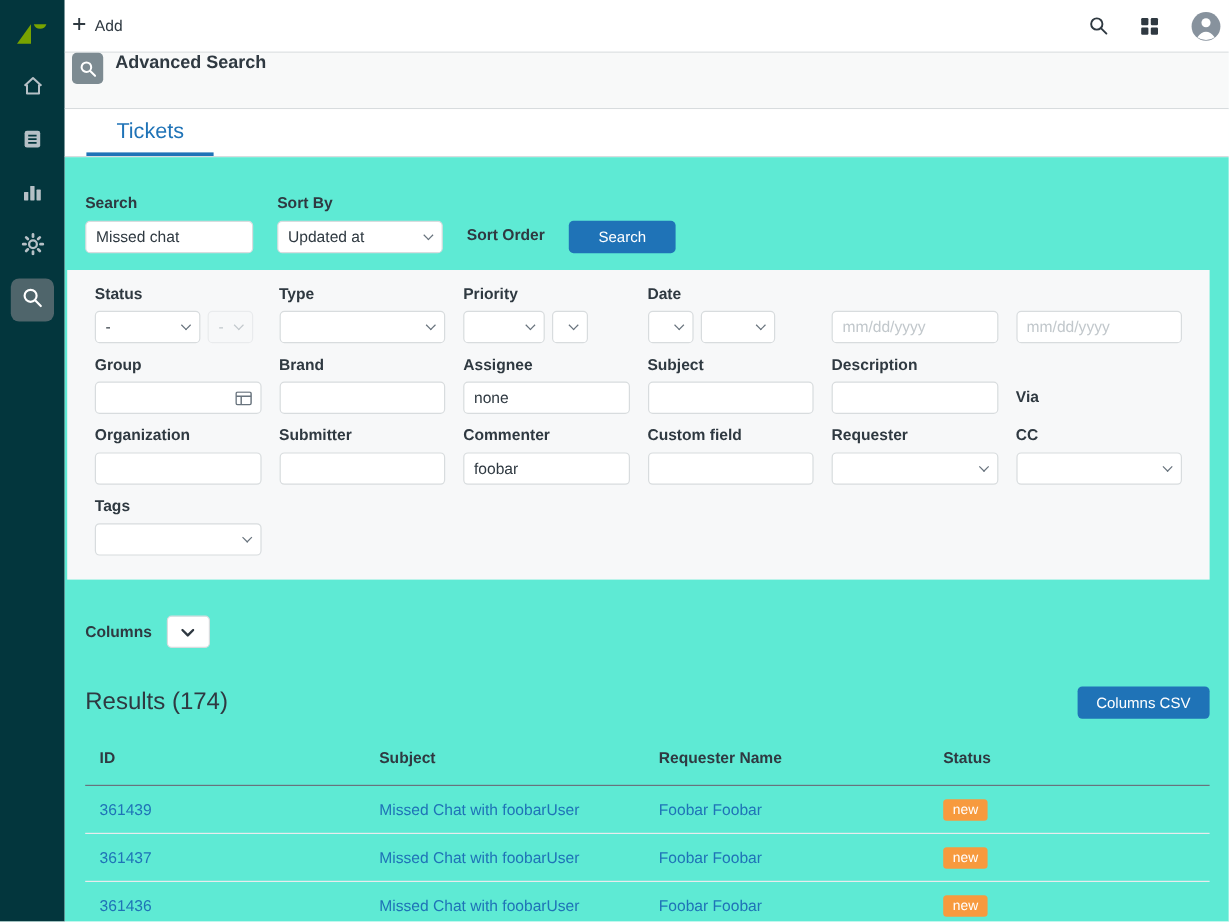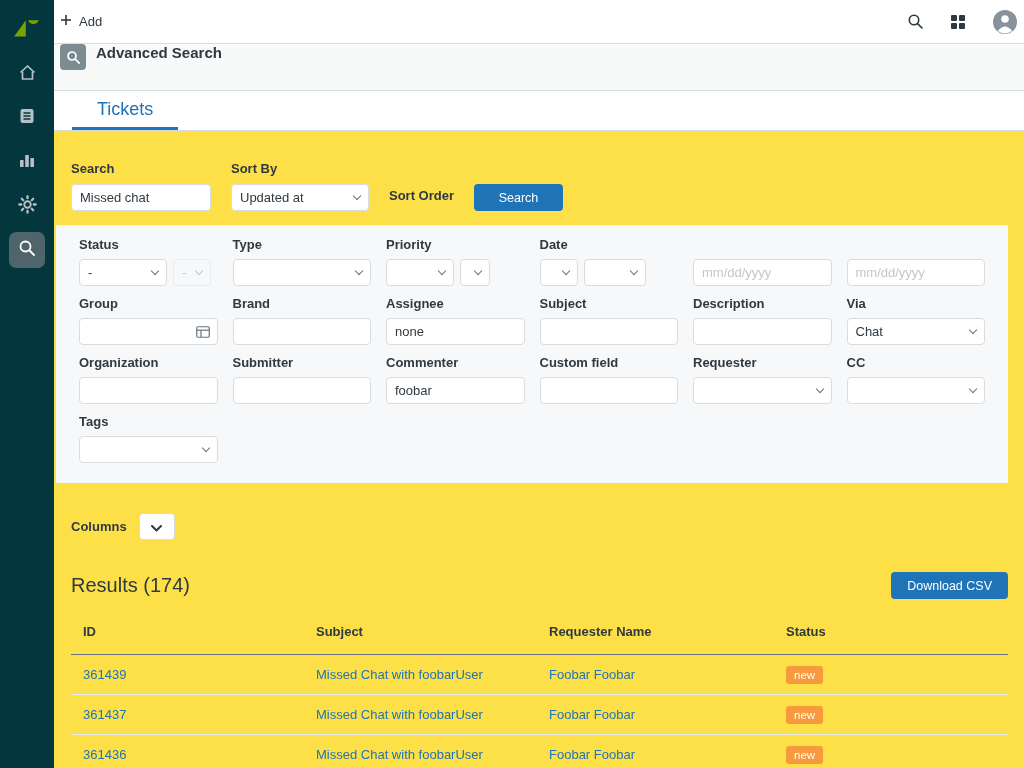--- a/index.html
+++ b/index.html
@@ -28,21 +28,21 @@
     display:flex; align-items:flex-start; gap:10px; padding:0 6px; }
   .app-icon { width:26px; height:26px; border-radius:4px; background:#7d8b92;
     display:flex; align-items:center; justify-content:center; }
   .app-title { font-size:15px; font-weight:700; }
 
   .tabbar { height:40px; flex-shrink:0; border-bottom:1px solid #d8dcde; display:flex;
     padding-left:18px; background:#fff; }
   .tab { padding:0 25px; display:flex; align-items:center; font-size:18px; color:#1f73b7;
     border-bottom:3px solid #1f73b7; cursor:pointer; }
 
-  .content { flex:1; overflow:hidden; background:#fde047; }
+  .content { flex:1; overflow:hidden; background:#5eead4; }
 
   
   .form-row { display:flex; align-items:flex-end; gap:20px; margin:30px 16px 14px 17px; }
   .field { display:flex; flex-direction:column; }
   .flabel { font-size:13px; font-weight:700; margin-bottom:8px; }
   .ctl { height:27px; border:1px solid #d8dcde; border-radius:4px; background:#fff;
     font-size:13px; color:#2f3941; padding:0 8px; font-family:inherit; }
   input.ctl { outline:none; width:100%; }
   input.ctl::placeholder { color:#c2c8cc; }
   .sel { position:relative; display:flex; align-items:center; padding-right:22px; cursor:pointer; }
@@ -303,26 +303,20 @@
           <div class="fcell">
             <span class="flabel">Subject</span>
             <input class="ctl grow" value="" style="">
           </div>
           <div class="fcell">
             <span class="flabel">Description</span>
             <input class="ctl grow" value="" style="">
           </div>
           <div class="fcell">
             <span class="flabel">Via</span>
-            <div class="fctls">
-              <div class="ctl sel grow">
-                <span>Chat</span>
-                <span class="caret"></span>
-              </div>
-            </div>
           </div>
 
           <div class="fcell">
             <span class="flabel">Organization</span>
             <input class="ctl grow" value="" style="">
           </div>
           <div class="fcell">
             <span class="flabel">Submitter</span>
             <input class="ctl grow" value="" style="">
           </div>
@@ -368,21 +362,21 @@
           <span>
             <svg width="11" height="7" viewBox="0 0 11 7">
               <polyline points="1,1 5.5,5.5 10,1" fill="none" stroke="#2f3941" stroke-width="2" stroke-linecap="round" stroke-linejoin="round"></polyline>
             </svg>
           </span>
         </div>
       </div>
 
       <div class="results-head">
         <span class="results-title">Results (174)</span>
-        <button class="btn-primary">Download CSV</button>
+        <button class="btn-primary">Columns CSV</button>
       </div>
 
       <div class="rtable">
         <div class="thead">
           <div>ID</div>
           <div>Subject</div>
           <div>Requester Name</div>
           <div>Status</div>
         </div>
 

